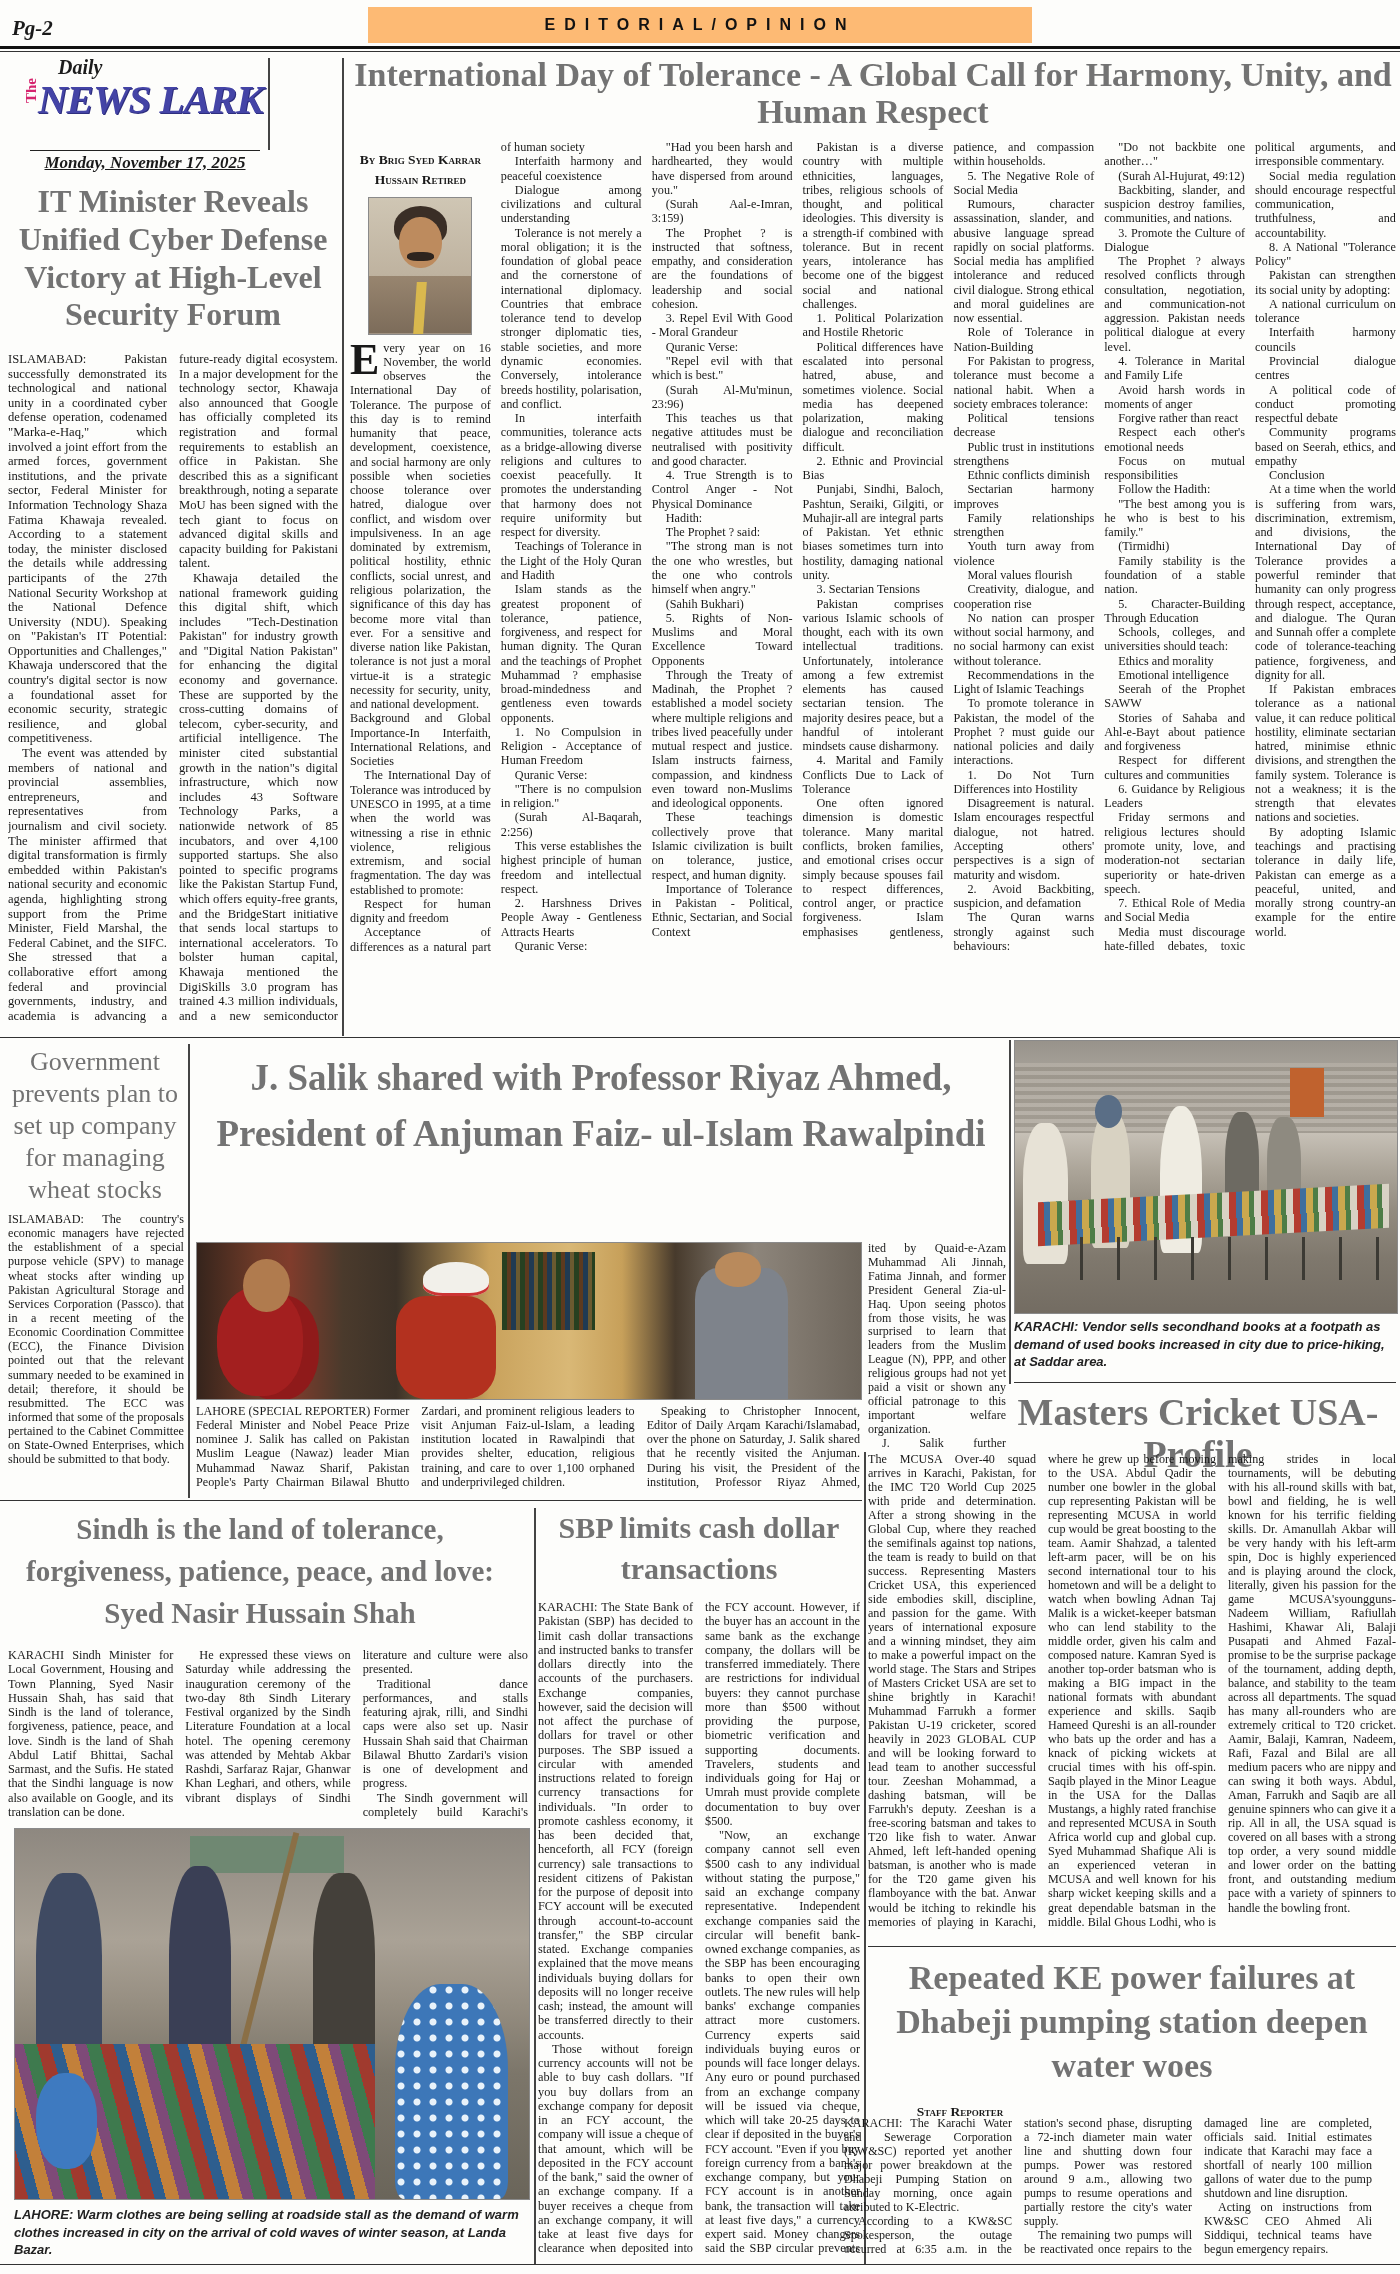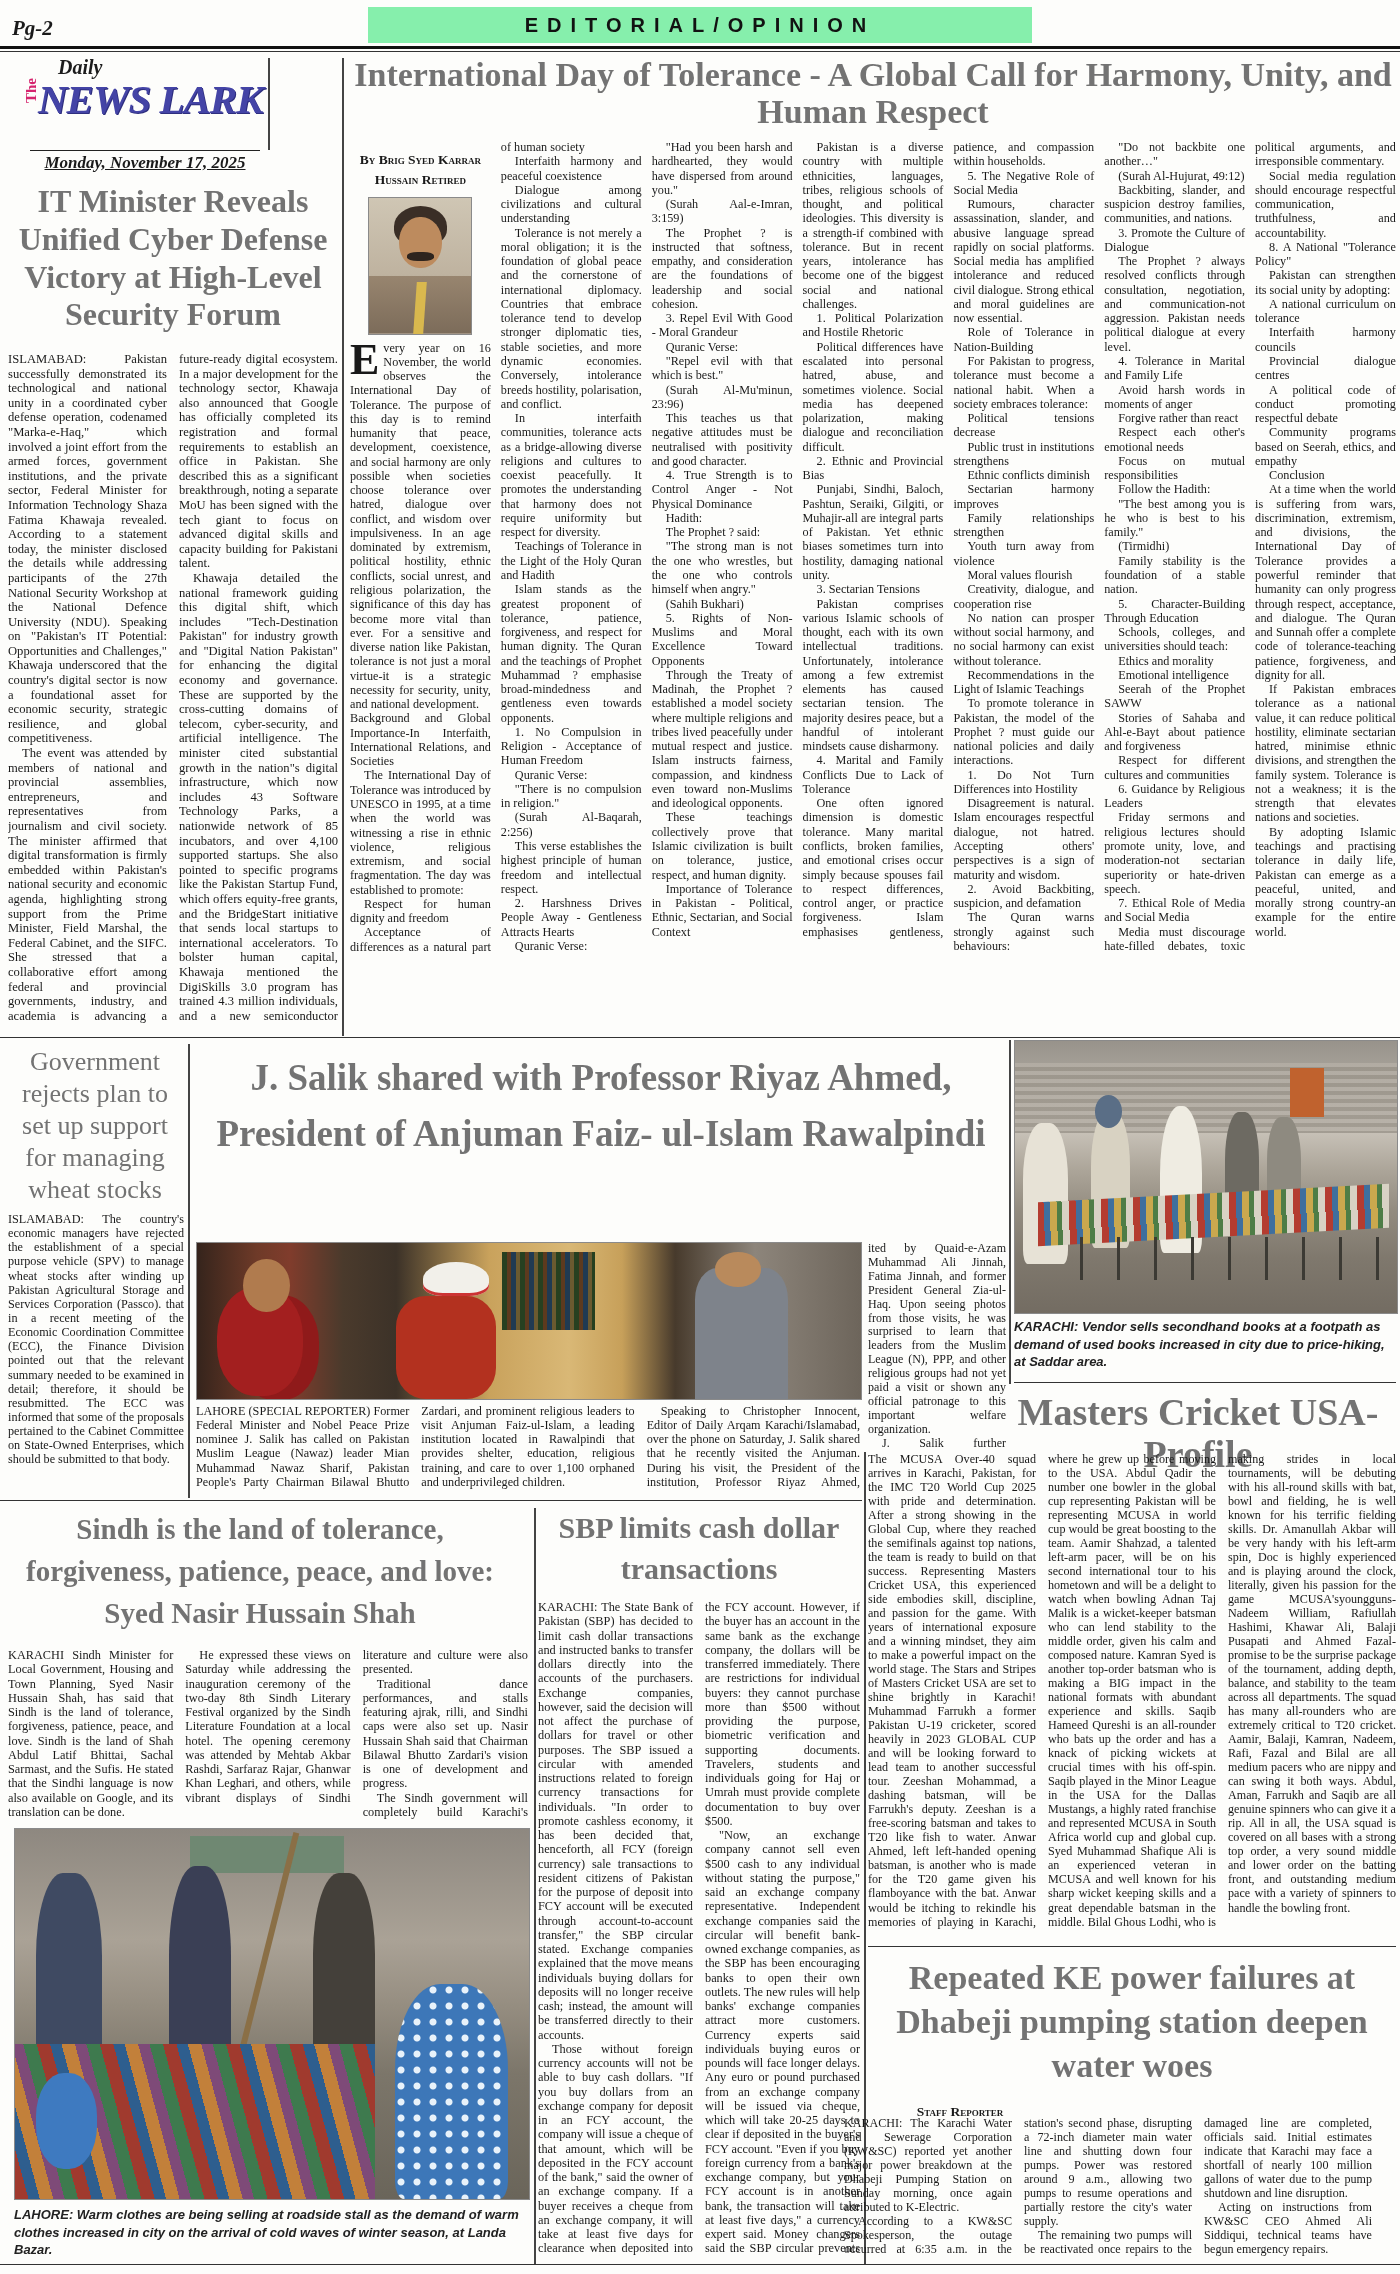--- a/index.html
+++ b/index.html
@@ -3,23 +3,23 @@
 <meta charset="utf-8">
 <style>
   html,body{margin:0;padding:0;background:#e8e8e4;}
   #page{position:relative;width:1400px;height:2274px;background:#fdfdfb;margin:0 auto;overflow:hidden;
         font-family:"Liberation Serif","DejaVu Serif",serif;color:#1a1a1a;}
   .abs{position:absolute;}
   .vr{position:absolute;width:1.5px;background:#444;}
   .hrule{position:absolute;height:1px;background:#333;}
   .hrule.thick{height:3px;background:#111;}
   .pgnum{font-size:21px;font-weight:bold;font-style:italic;}
-  .banner{background:#86efac;color:#121212;text-align:center;
+  .banner{background:#fdba74;color:#121212;text-align:center;
           font-family:"Liberation Sans","DejaVu Sans",sans-serif;
-          font-weight:bold;font-size:20px;letter-spacing:9px;line-height:36px;}
+          font-weight:bold;font-size:16px;letter-spacing:9px;line-height:36px;}
   
   .mh-daily{font-size:20px;font-weight:bold;font-style:italic;color:#1c1c1c;}
   .mh-the{position:absolute;color:#d5246e;font-weight:bold;font-size:15px;
           writing-mode:vertical-rl;transform:rotate(180deg);letter-spacing:0;line-height:14px;}
   .mh-title{font-size:41px;font-weight:bold;font-style:italic;color:#4444a6;letter-spacing:-1px;
             text-shadow:1px 1px 0 #2e2e7e;white-space:nowrap;}
   .mh-date{font-size:17px;font-weight:bold;font-style:italic;text-decoration:underline;text-align:center;}
   
   .hl{font-weight:bold;text-align:center;color:#737373;}
   .hl-light{font-weight:normal;}
@@ -113,21 +113,21 @@
       <div class="mus"></div>
       <div class="suit"></div>
       <div class="tie"></div>
     </div>
     <p class="para" style="text-indent:0;"><span class="dropcap">E</span><span>very year on 16 November, the world observes the International Day of Tolerance. The purpose of this day is to remind humanity that peace, development, coexistence, and social harmony are only possible when societies choose tolerance over hatred, dialogue over conflict, and wisdom over impulsiveness. In an age dominated by extremism, political hostility, ethnic conflicts, social unrest, and religious polarization, the significance of this day has become more vital than ever. For a sensitive and diverse nation like Pakistan, tolerance is not just a moral virtue-it is a strategic necessity for security, unity, and national development.</span></p>
     <span><p class="para">Background and Global Importance-In Interfaith, International Relations, and Societies</p><p class="para">The International Day of Tolerance was introduced by UNESCO in 1995, at a time when the world was witnessing a rise in ethnic violence, religious extremism, and social fragmentation. The day was established to promote:</p><p class="para">Respect for human dignity and freedom</p><p class="para">Acceptance of differences as a natural part of human society</p><p class="para">Interfaith harmony and peaceful coexistence</p><p class="para">Dialogue among civilizations and cultural understanding</p><p class="para">Tolerance is not merely a moral obligation; it is the foundation of global peace and the cornerstone of international diplomacy. Countries that embrace tolerance tend to develop stronger diplomatic ties, stable societies, and more dynamic economies. Conversely, intolerance breeds hostility, polarisation, and conflict.</p><p class="para">In interfaith communities, tolerance acts as a bridge-allowing diverse religions and cultures to coexist peacefully. It promotes the understanding that harmony does not require uniformity but respect for diversity.</p><p class="para">Teachings of Tolerance in the Light of the Holy Quran and Hadith</p><p class="para">Islam stands as the greatest proponent of tolerance, patience, forgiveness, and respect for human dignity. The Quran and the teachings of Prophet Muhammad ? emphasise broad-mindedness and gentleness even towards opponents.</p><p class="para">1. No Compulsion in Religion - Acceptance of Human Freedom</p><p class="para">Quranic Verse:</p><p class="para">"There is no compulsion in religion."</p><p class="para">(Surah Al-Baqarah, 2:256)</p><p class="para">This verse establishes the highest principle of human freedom and intellectual respect.</p><p class="para">2. Harshness Drives People Away - Gentleness Attracts Hearts</p><p class="para">Quranic Verse:</p><p class="para">"Had you been harsh and hardhearted, they would have dispersed from around you."</p><p class="para">(Surah Aal-e-Imran, 3:159)</p><p class="para">The Prophet ? is instructed that softness, empathy, and consideration are the foundations of leadership and social cohesion.</p><p class="para">3. Repel Evil With Good - Moral Grandeur</p><p class="para">Quranic Verse:</p><p class="para">"Repel evil with that which is best."</p><p class="para">(Surah Al-Mu'minun, 23:96)</p><p class="para">This teaches us that negative attitudes must be neutralised with positivity and good character.</p><p class="para">4. True Strength is to Control Anger - Not Physical Dominance</p><p class="para">Hadith:</p><p class="para">The Prophet ? said:</p><p class="para">"The strong man is not the one who wrestles, but the one who controls himself when angry."</p><p class="para">(Sahih Bukhari)</p><p class="para">5. Rights of Non-Muslims and Moral Excellence Toward Opponents</p><p class="para">Through the Treaty of Madinah, the Prophet ? established a model society where multiple religions and tribes lived peacefully under mutual respect and justice. Islam instructs fairness, compassion, and kindness even toward non-Muslims and ideological opponents.</p><p class="para">These teachings collectively prove that Islamic civilization is built on tolerance, justice, respect, and human dignity.</p><p class="para">Importance of Tolerance in Pakistan - Political, Ethnic, Sectarian, and Social Context</p><p class="para">Pakistan is a diverse country with multiple ethnicities, languages, tribes, religious schools of thought, and political ideologies. This diversity is a strength-if combined with tolerance. But in recent years, intolerance has become one of the biggest social and national challenges.</p><p class="para">1. Political Polarization and Hostile Rhetoric</p><p class="para">Political differences have escalated into personal hatred, abuse, and sometimes violence. Social media has deepened polarization, making dialogue and reconciliation difficult.</p><p class="para">2. Ethnic and Provincial Bias</p><p class="para">Punjabi, Sindhi, Baloch, Pashtun, Seraiki, Gilgiti, or Muhajir-all are integral parts of Pakistan. Yet ethnic biases sometimes turn into hostility, damaging national unity.</p><p class="para">3. Sectarian Tensions</p><p class="para">Pakistan comprises various Islamic schools of thought, each with its own intellectual traditions. Unfortunately, intolerance among a few extremist elements has caused sectarian tension. The majority desires peace, but a handful of intolerant mindsets cause disharmony.</p><p class="para">4. Marital and Family Conflicts Due to Lack of Tolerance</p><p class="para">One often ignored dimension is domestic tolerance. Many marital conflicts, broken families, and emotional crises occur simply because spouses fail to respect differences, control anger, or practice forgiveness. Islam emphasises gentleness, patience, and compassion within households.</p><p class="para">5. The Negative Role of Social Media</p><p class="para">Rumours, character assassination, slander, and abusive language spread rapidly on social platforms. Social media has amplified intolerance and reduced civil dialogue. Strong ethical and moral guidelines are now essential.</p><p class="para">Role of Tolerance in Nation-Building</p><p class="para">For Pakistan to progress, tolerance must become a national habit. When a society embraces tolerance:</p><p class="para">Political tensions decrease</p><p class="para">Public trust in institutions strengthens</p><p class="para">Ethnic conflicts diminish</p><p class="para">Sectarian harmony improves</p><p class="para">Family relationships strengthen</p><p class="para">Youth turn away from violence</p><p class="para">Moral values flourish</p><p class="para">Creativity, dialogue, and cooperation rise</p><p class="para">No nation can prosper without social harmony, and no social harmony can exist without tolerance.</p><p class="para">Recommendations in the Light of Islamic Teachings</p><p class="para">To promote tolerance in Pakistan, the model of the Prophet ? must guide our national policies and daily interactions.</p><p class="para">1. Do Not Turn Differences into Hostility</p><p class="para">Disagreement is natural. Islam encourages respectful dialogue, not hatred. Accepting others' perspectives is a sign of maturity and wisdom.</p><p class="para">2. Avoid Backbiting, suspicion, and defamation</p><p class="para">The Quran warns strongly against such behaviours:</p><p class="para">"Do not backbite one another…"</p><p class="para">(Surah Al-Hujurat, 49:12)</p><p class="para">Backbiting, slander, and suspicion destroy families, communities, and nations.</p><p class="para">3. Promote the Culture of Dialogue</p><p class="para">The Prophet ? always resolved conflicts through consultation, negotiation, and communication-not aggression. Pakistan needs political dialogue at every level.</p><p class="para">4. Tolerance in Marital and Family Life</p><p class="para">Avoid harsh words in moments of anger</p><p class="para">Forgive rather than react</p><p class="para">Respect each other's emotional needs</p><p class="para">Focus on mutual responsibilities</p><p class="para">Follow the Hadith:</p><p class="para">"The best among you is he who is best to his family."</p><p class="para">(Tirmidhi)</p><p class="para">Family stability is the foundation of a stable nation.</p><p class="para">5. Character-Building Through Education</p><p class="para">Schools, colleges, and universities should teach:</p><p class="para">Ethics and morality</p><p class="para">Emotional intelligence</p><p class="para">Seerah of the Prophet SAWW</p><p class="para">Stories of Sahaba and Ahl-e-Bayt about patience and forgiveness</p><p class="para">Respect for different cultures and communities</p><p class="para">6. Guidance by Religious Leaders</p><p class="para">Friday sermons and religious lectures should promote unity, love, and moderation-not sectarian superiority or hate-driven speech.</p><p class="para">7. Ethical Role of Media and Social Media</p><p class="para">Media must discourage hate-filled debates, toxic political arguments, and irresponsible commentary.</p><p class="para">Social media regulation should encourage respectful communication, truthfulness, and accountability.</p><p class="para">8. A National "Tolerance Policy"</p><p class="para">Pakistan can strengthen its social unity by adopting:</p><p class="para">A national curriculum on tolerance</p><p class="para">Interfaith harmony councils</p><p class="para">Provincial dialogue centres</p><p class="para">A political code of conduct promoting respectful debate</p><p class="para">Community programs based on Seerah, ethics, and empathy</p><p class="para">Conclusion</p><p class="para">At a time when the world is suffering from wars, discrimination, extremism, and divisions, the International Day of Tolerance provides a powerful reminder that humanity can only progress through respect, acceptance, and dialogue. The Quran and Sunnah offer a complete code of tolerance-teaching patience, forgiveness, and dignity for all.</p><p class="para">If Pakistan embraces tolerance as a national value, it can reduce political hostility, eliminate sectarian hatred, minimise ethnic divisions, and strengthen the family system. Tolerance is not a weakness; it is the strength that elevates nations and societies.</p><p class="para">By adopting Islamic teachings and practising tolerance in daily life, Pakistan can emerge as a peaceful, united, and morally strong country-an example for the entire world.</p></span>
   </div>
 
   <div class="hrule" style="left:0;top:1037px;width:1400px;"></div>
 
-  <div class="abs hl hl-light" style="left:6px;top:1046px;width:178px;font-size:26px;line-height:1.23;">Government rejects plan to set up support for managing wheat stocks</div>
+  <div class="abs hl hl-light" style="left:6px;top:1046px;width:178px;font-size:26px;line-height:1.23;">Government prevents plan to set up company for managing wheat stocks</div>
   <div class="abs bt" style="left:8px;top:1212px;width:176px;height:286px;font-size:12.2px;">
       <p class="para">ISLAMABAD: The country's economic managers have rejected the establishment of a special purpose vehicle (SPV) to manage wheat stocks after winding up Pakistan Agricultural Storage and Services Corporation (Passco). that in a recent meeting of the Economic Coordination Committee (ECC), the Finance Division pointed out that the relevant summary needed to be examined in detail; therefore, it should be resubmitted. The ECC was informed that some of the proposals pertained to the Cabinet Committee on State-Owned Enterprises, which should be submitted to that body.</p>
     </div>
   <div class="vr" style="left:188px;top:1044px;height:454px;"></div>
 
   <div class="abs hl" style="left:196px;top:1050px;width:810px;font-size:37px;line-height:1.5;">J. Salik shared with Professor Riyaz Ahmed, President of Anjuman Faiz- ul-Islam Rawalpindi</div>
   <div class="photo ph-salik" style="left:196px;top:1242px;width:664px;height:156px;">
     <div class="garland"></div>
     <div class="face1"></div>
     <div class="hat"></div>

